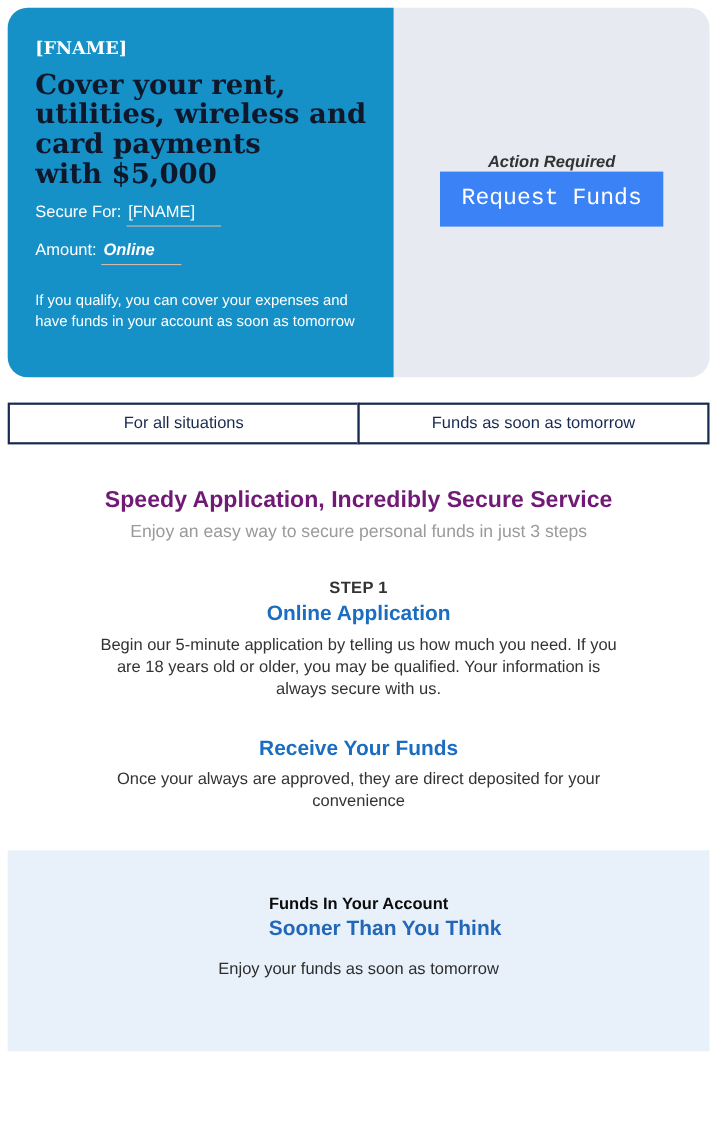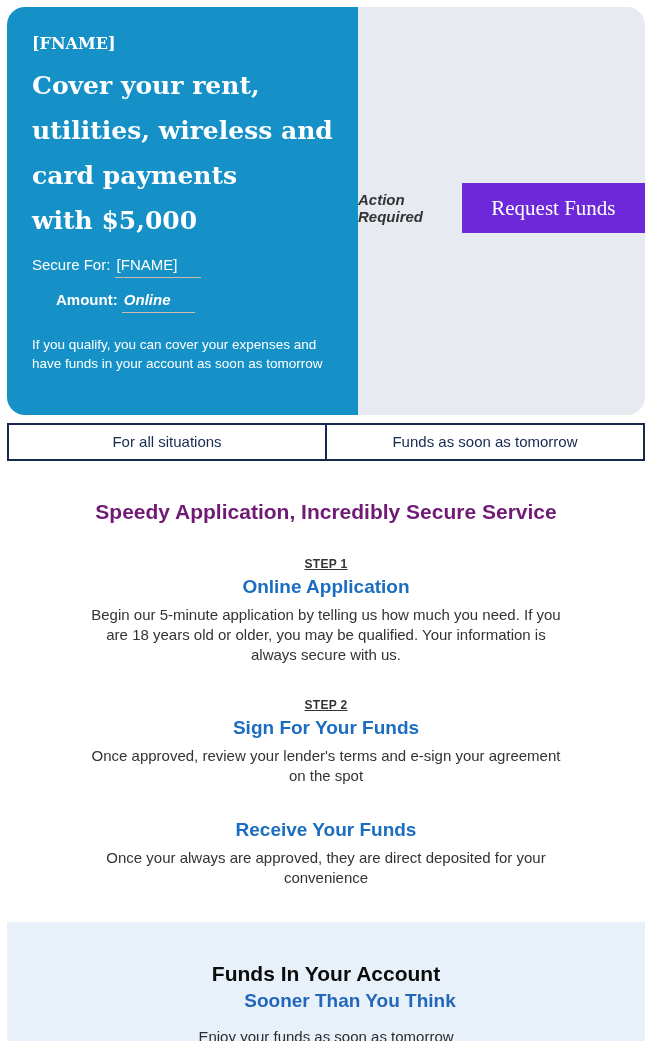--- a/index.html
+++ b/index.html
@@ -4,89 +4,89 @@
 <style>
   html, body { margin: 0; padding: 0; background: #ffffff; }
   body {
     width: 652px;
     font-family: "Liberation Sans", sans-serif;
     -webkit-font-smoothing: antialiased;
   }
   .page { padding: 7px 7px 0 7px; box-sizing: border-box; }
 
   
-  .hero { display: flex; height: 408px; }
+  .hero { display: flex; height: 336px; }
   .hero-left {
     width: 351px;
     box-sizing: border-box;
     background: #1591C8;
     border-radius: 18px 0 0 18px;
     padding: 27px 16px 0 25px;
     color: #ffffff;
   }
   .hero-fname {
     font-family: "DejaVu Serif", serif;
     font-weight: bold;
     font-size: 16px;
     color: #ffffff;
   }
   .hero-headline {
     margin: 10px 0 0 0;
     font-family: "DejaVu Serif", serif;
     font-weight: bold;
     font-size: 25px;
-    line-height: 45px;
-    color: #ffffff;
+    line-height: 27px;
+    color: #0f172a;
     white-space: pre-line;
   }
   .field-row { margin-top: 13px; font-size: 15px; }
   .field-row .field-value {
     display: inline-block;
     border-bottom: 1px solid #CDBCAE;
     padding: 0 24px 4px 2px;
   }
-  .field-row.amount .field-label { font-weight: bold; margin-left: 24px; }
+  .field-row.amount .field-label { font-weight: normal; }
   .field-row.amount .field-value { font-weight: bold; font-style: italic; }
   .hero-note {
     margin: 22px 0 0 0;
     font-size: 13.5px;
     line-height: 19px;
     max-width: 302px;
     color: #ffffff;
   }
   .hero-right {
     flex: 1;
     background: #E8EAF1;
     border-radius: 0 18px 18px 0;
     display: flex;
-    flex-direction: row;
+    flex-direction: column;
     align-items: center;
     justify-content: center;
     padding-bottom: 6px;
   }
   .action-required {
     font-size: 15px;
     font-weight: bold;
     font-style: italic;
     color: #333333;
   }
   .request-funds-btn {
     margin-top: 0;
     width: 203px;
     height: 50px;
-    background: #6d28d9;
+    background: #3b82f6;
     border: none;
     color: #ffffff;
-    font-family: Liberation Serif, serif;
+    font-family: Liberation Mono, monospace;
     font-size: 21px;
     cursor: pointer;
   }
 
   
-  .feature-bar { display: flex; margin-top: 8px; }
+  .feature-bar { display: flex; margin-top: 23px; }
   .feature-cell {
     flex: 1;
     box-sizing: border-box;
     border: 2px solid #16294F;
     background: #ffffff;
     color: #16294F;
     font-size: 15px;
     text-align: center;
     padding: 8px 0 9px 0;
   }
@@ -100,25 +100,24 @@
     font-weight: bold;
     color: #701a75;
   }
   .steps-subtitle {
     margin: 8px 0 0 0;
     font-size: 16px;
     color: #9A9A9A;
   }
   .step { margin-top: 33px; }
   .step-label {
-    font-size: 12px;
+    font-size: 15px;
     font-weight: bold;
     color: #333333;
     letter-spacing: 0.3px;
-    text-decoration: underline;
   }
   .step-title {
     margin-top: 5px;
     font-size: 19px;
     font-weight: bold;
     color: #1A6DC0;
   }
   .step-desc {
     margin: 7px auto 0 auto;
     max-width: 475px;
@@ -130,21 +129,21 @@
   
   .footer-cta {
     margin-top: 34px;
     background: #E8F1FA;
     text-align: center;
     padding: 40px 0 10px 0;
     min-height: 133px;
   }
   .footer-title {
     margin: 0;
-    font-size: 21px;
+    font-size: 15px;
     font-weight: bold;
     color: #0C0C0C;
   }
   .footer-title-blue {
     margin: 4px 0 0 0;
     font-size: 19px;
     font-weight: bold;
     color: #2368B8;
     padding-left: 48px;
   }
@@ -183,32 +182,28 @@
     </div>
   </div>
 
   <div class="feature-bar">
     <div class="feature-cell">For all situations</div>
     <div class="feature-cell">Funds as soon as tomorrow</div>
   </div>
 
   <div class="steps-section">
     <h2 class="steps-title">Speedy Application, Incredibly Secure Service</h2>
+    <p class="steps-subtitle">Enjoy an easy way to secure personal funds in just 3 steps</p>
 
     <div class="step">
       <div class="step-label">STEP 1</div>
       <div class="step-title">Online Application</div>
       <p class="step-desc">Begin our 5-minute application by telling us how much you need. If you are 18 years old or older, you may be qualified. Your information is always secure with us.</p>
     </div>
 
-    <div class="step">
-      <div class="step-label">STEP 2</div>
-      <div class="step-title">Sign For Your Funds</div>
-      <p class="step-desc">Once approved, review your lender's terms and e-sign your agreement on the spot</p>
-    </div>
 
     <div class="step">
       <div class="step-title">Receive Your Funds</div>
       <p class="step-desc">Once your always are approved, they are direct deposited for your convenience</p>
     </div>
   </div>
 
   <div class="footer-cta">
     <h3 class="footer-title">Funds In Your Account</h3>
     <h3 class="footer-title-blue">Sooner Than You Think</h3>

